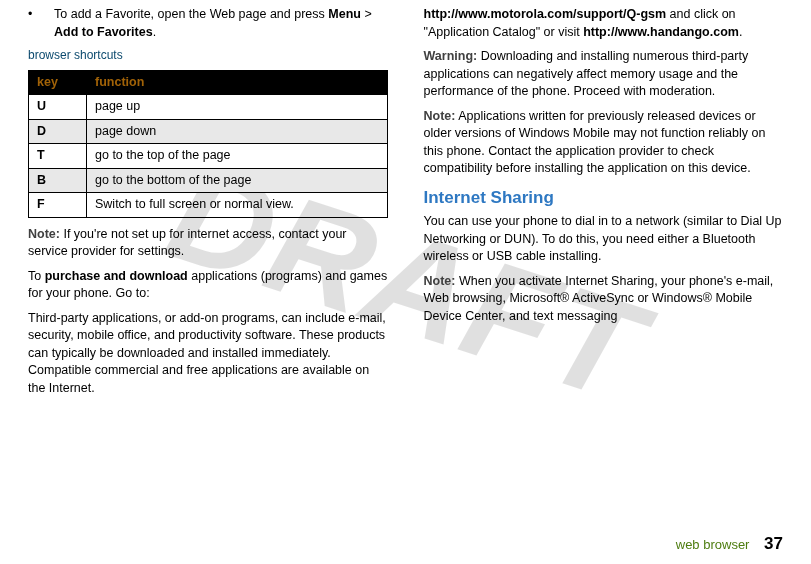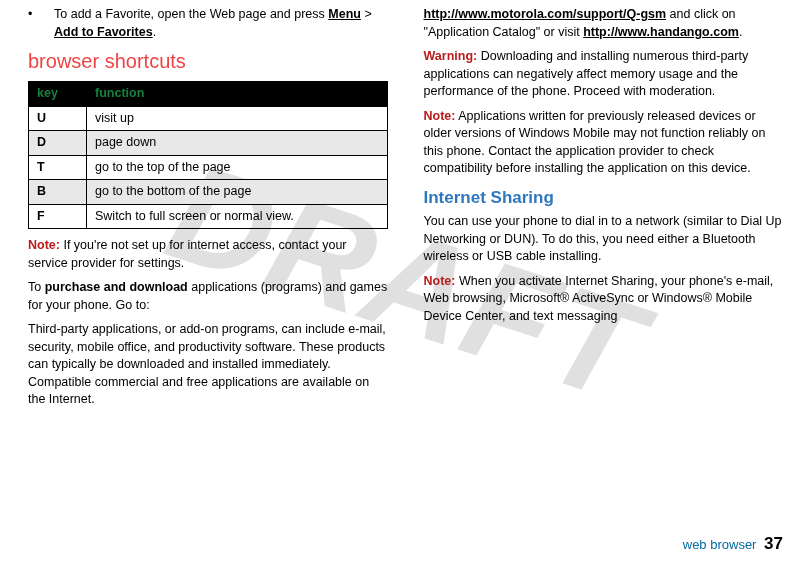--- a/index.html
+++ b/index.html
@@ -42,60 +42,59 @@
       display: flex;
       gap: 14px;
       margin-bottom: 6px;
     }
     .bullet-dot { width: 12px; }
     .bullet-text { flex: 1; }
     .condensed-bold {
       font-family: "Arial Narrow", Arial, sans-serif;
       font-weight: bold;
       font-stretch: condensed;
-      text-decoration: underline;
     }
     .section-title {
-      color: #ef4444;
-      font-size: 20px;
+      color: #0c4a6e;
+      font-size: 12px;
       font-weight: normal;
       margin: 6px 0 3px 0;
     }
     .section-title-strong {
       color: #2e78c2;
       font-size: 17px;
       font-weight: bold;
       margin: 8px 0 4px 0;
     }
     .note-label, .warn-label, .findit-label {
-      color: #b91c1c;
+      color: #404040;
       font-weight: bold;
     }
     p { margin-bottom: 7px; }
     table {
       border-collapse: collapse;
       width: 100%;
       margin: 6px 0 8px 0;
     }
     th, td {
       border: 1px solid #000;
       padding: 3px 8px;
       text-align: left;
       font-size: 12.5px;
     }
-    th { background: #000; color: #15803d; font-weight: bold; }
+    th { background: #000; color: #a16207; font-weight: bold; }
     tr.shade td { background: #e8e8e8; }
     .footer {
       position: absolute;
       bottom: 8px;
       right: 28px;
       font-size: 13px;
       z-index: 1;
     }
-    .footer-label { color: #0369a1; margin-right: 4px; }
+    .footer-label { color: #4d7c0f; margin-right: 11px; }
     .footer-page { font-weight: bold; font-size: 17px; }
   </style>
 </head>
 <body>
 
 <div class="watermark">DRAFT</div>
 
 <div class="columns">
 
   <div class="col">
@@ -110,21 +109,21 @@
     <div class="section-title">browser shortcuts</div>
 
     <table>
       <tbody>
           <tr>
         <th style="width:58px">key</th>
         <th>function</th>
       </tr>
       <tr>
         <td><b>U</b></td>
-        <td>visit up</td>
+        <td>page up</td>
       </tr>
       <tr class="shade">
         <td><b>D</b></td>
         <td>page down</td>
       </tr>
       <tr>
         <td><b>T</b></td>
         <td>go to the top of the page</td>
       </tr>
       <tr class="shade">

